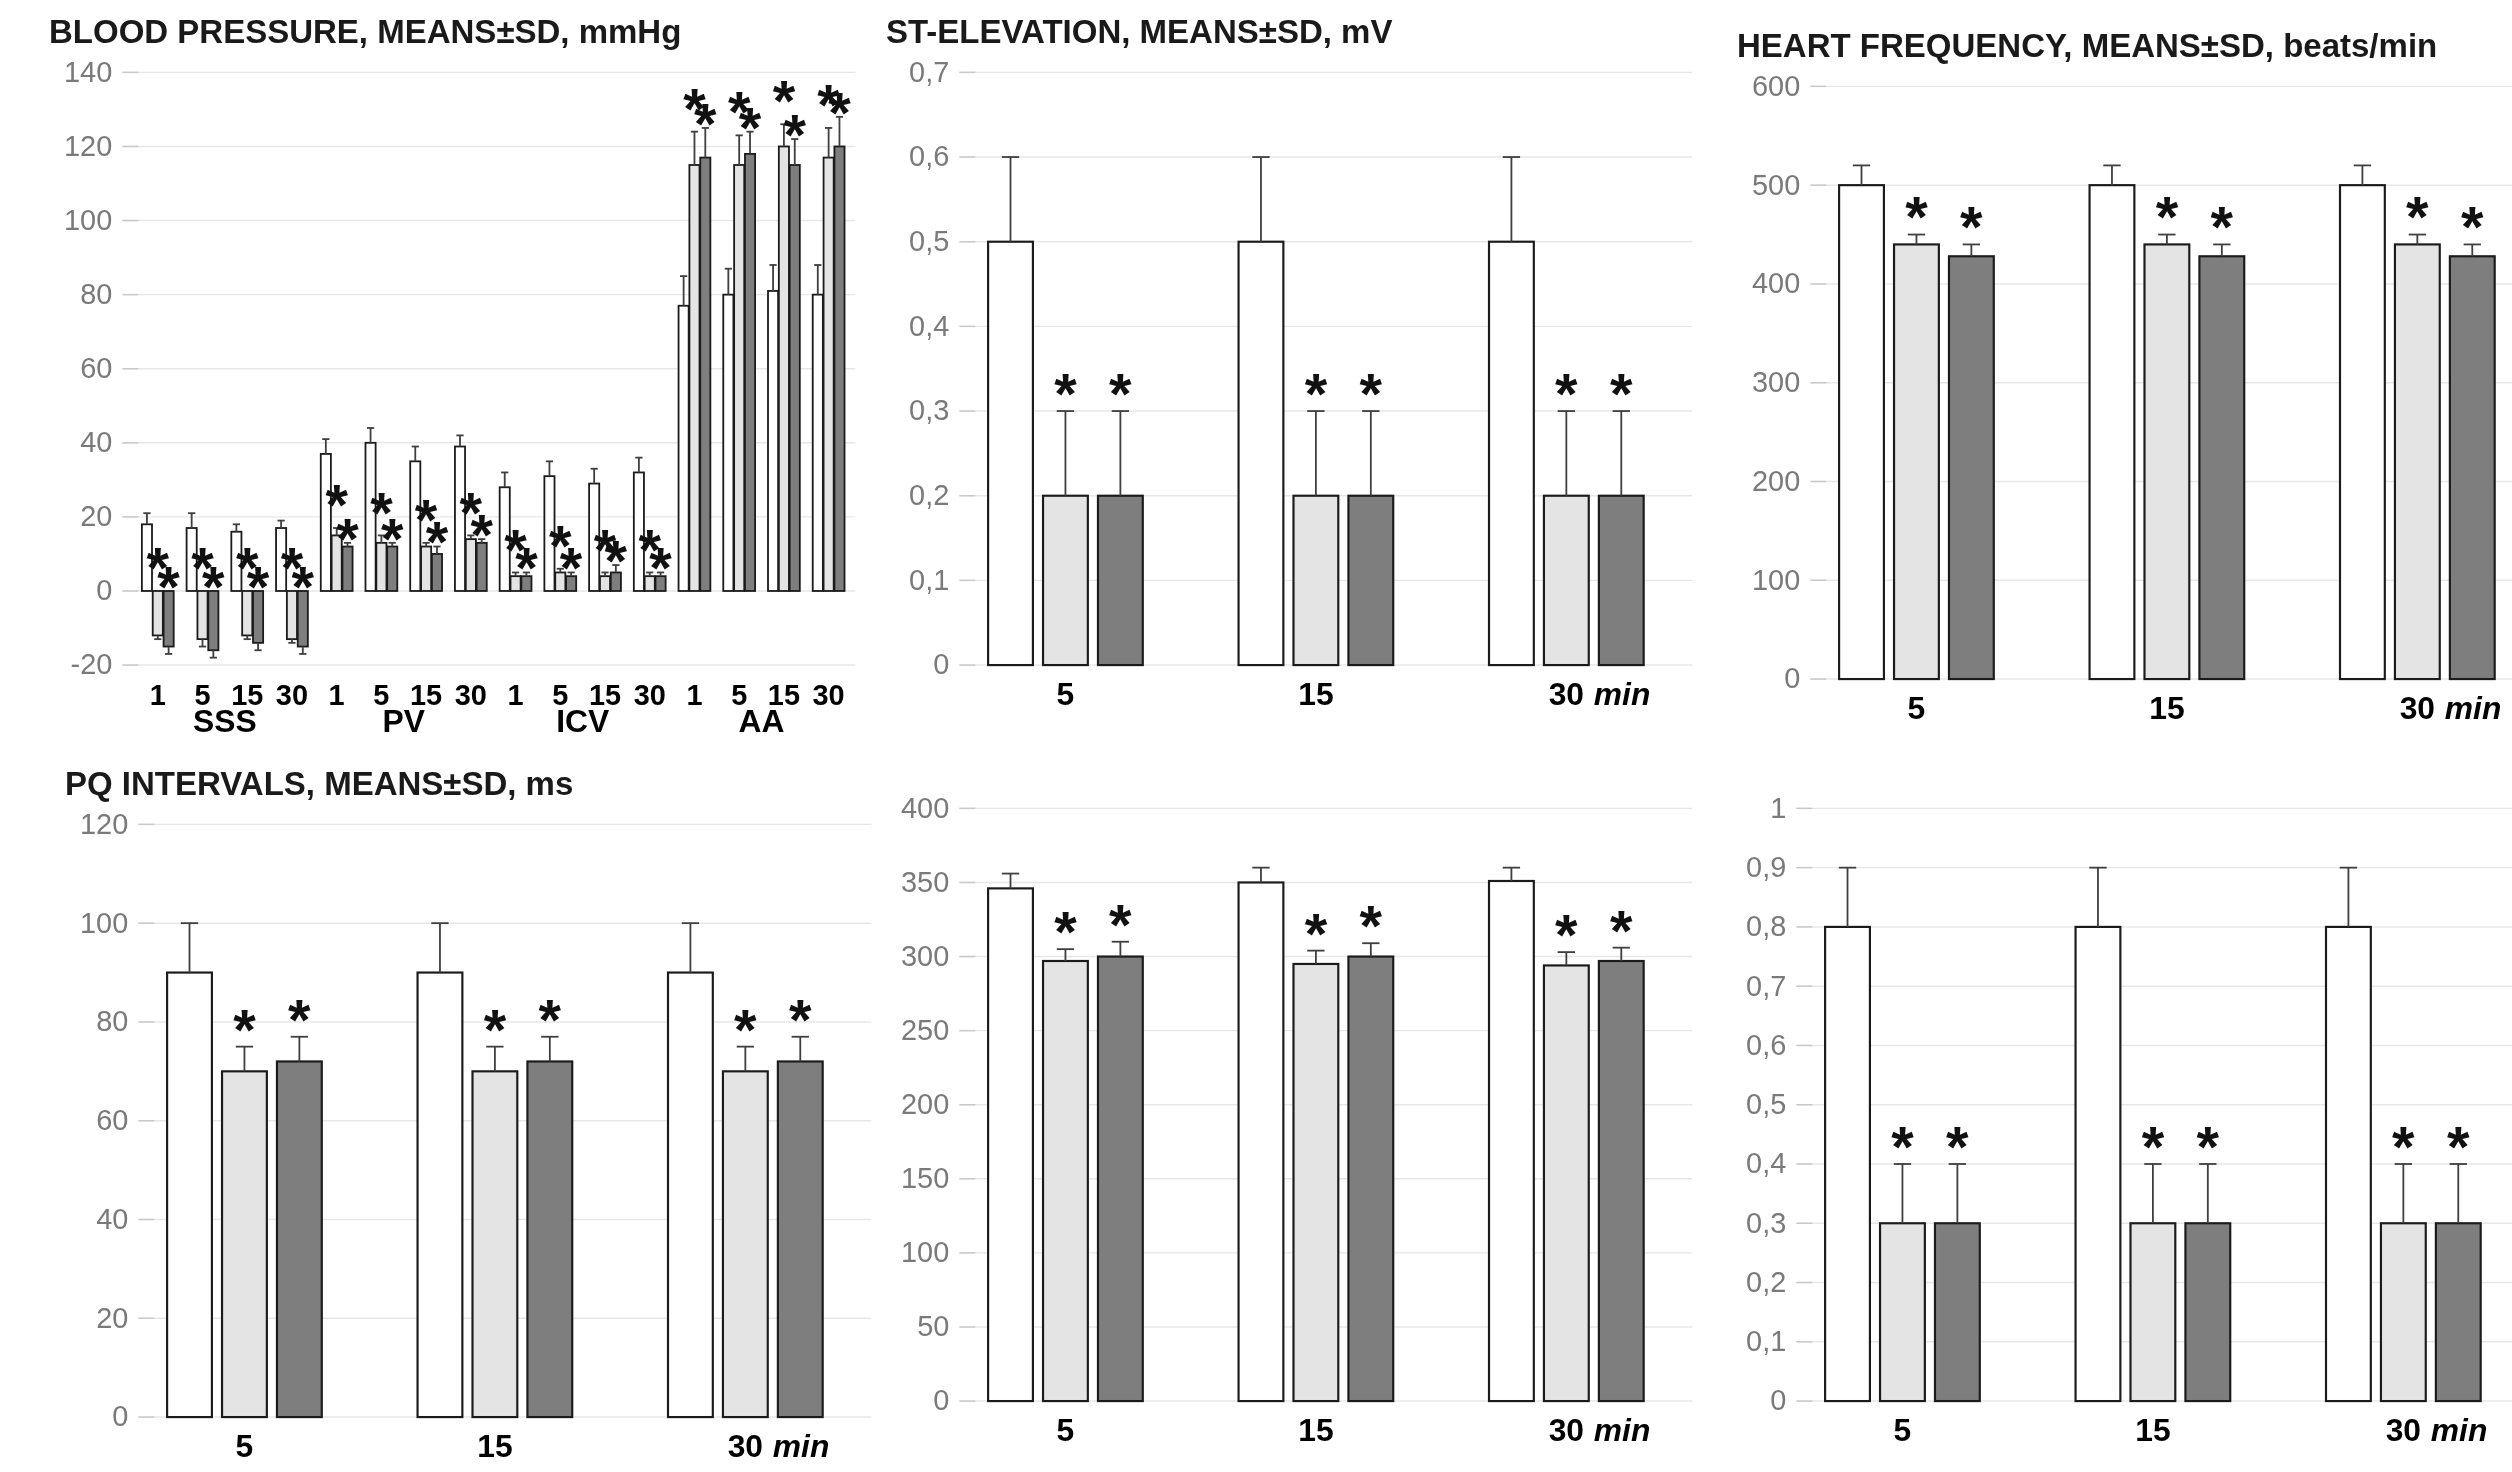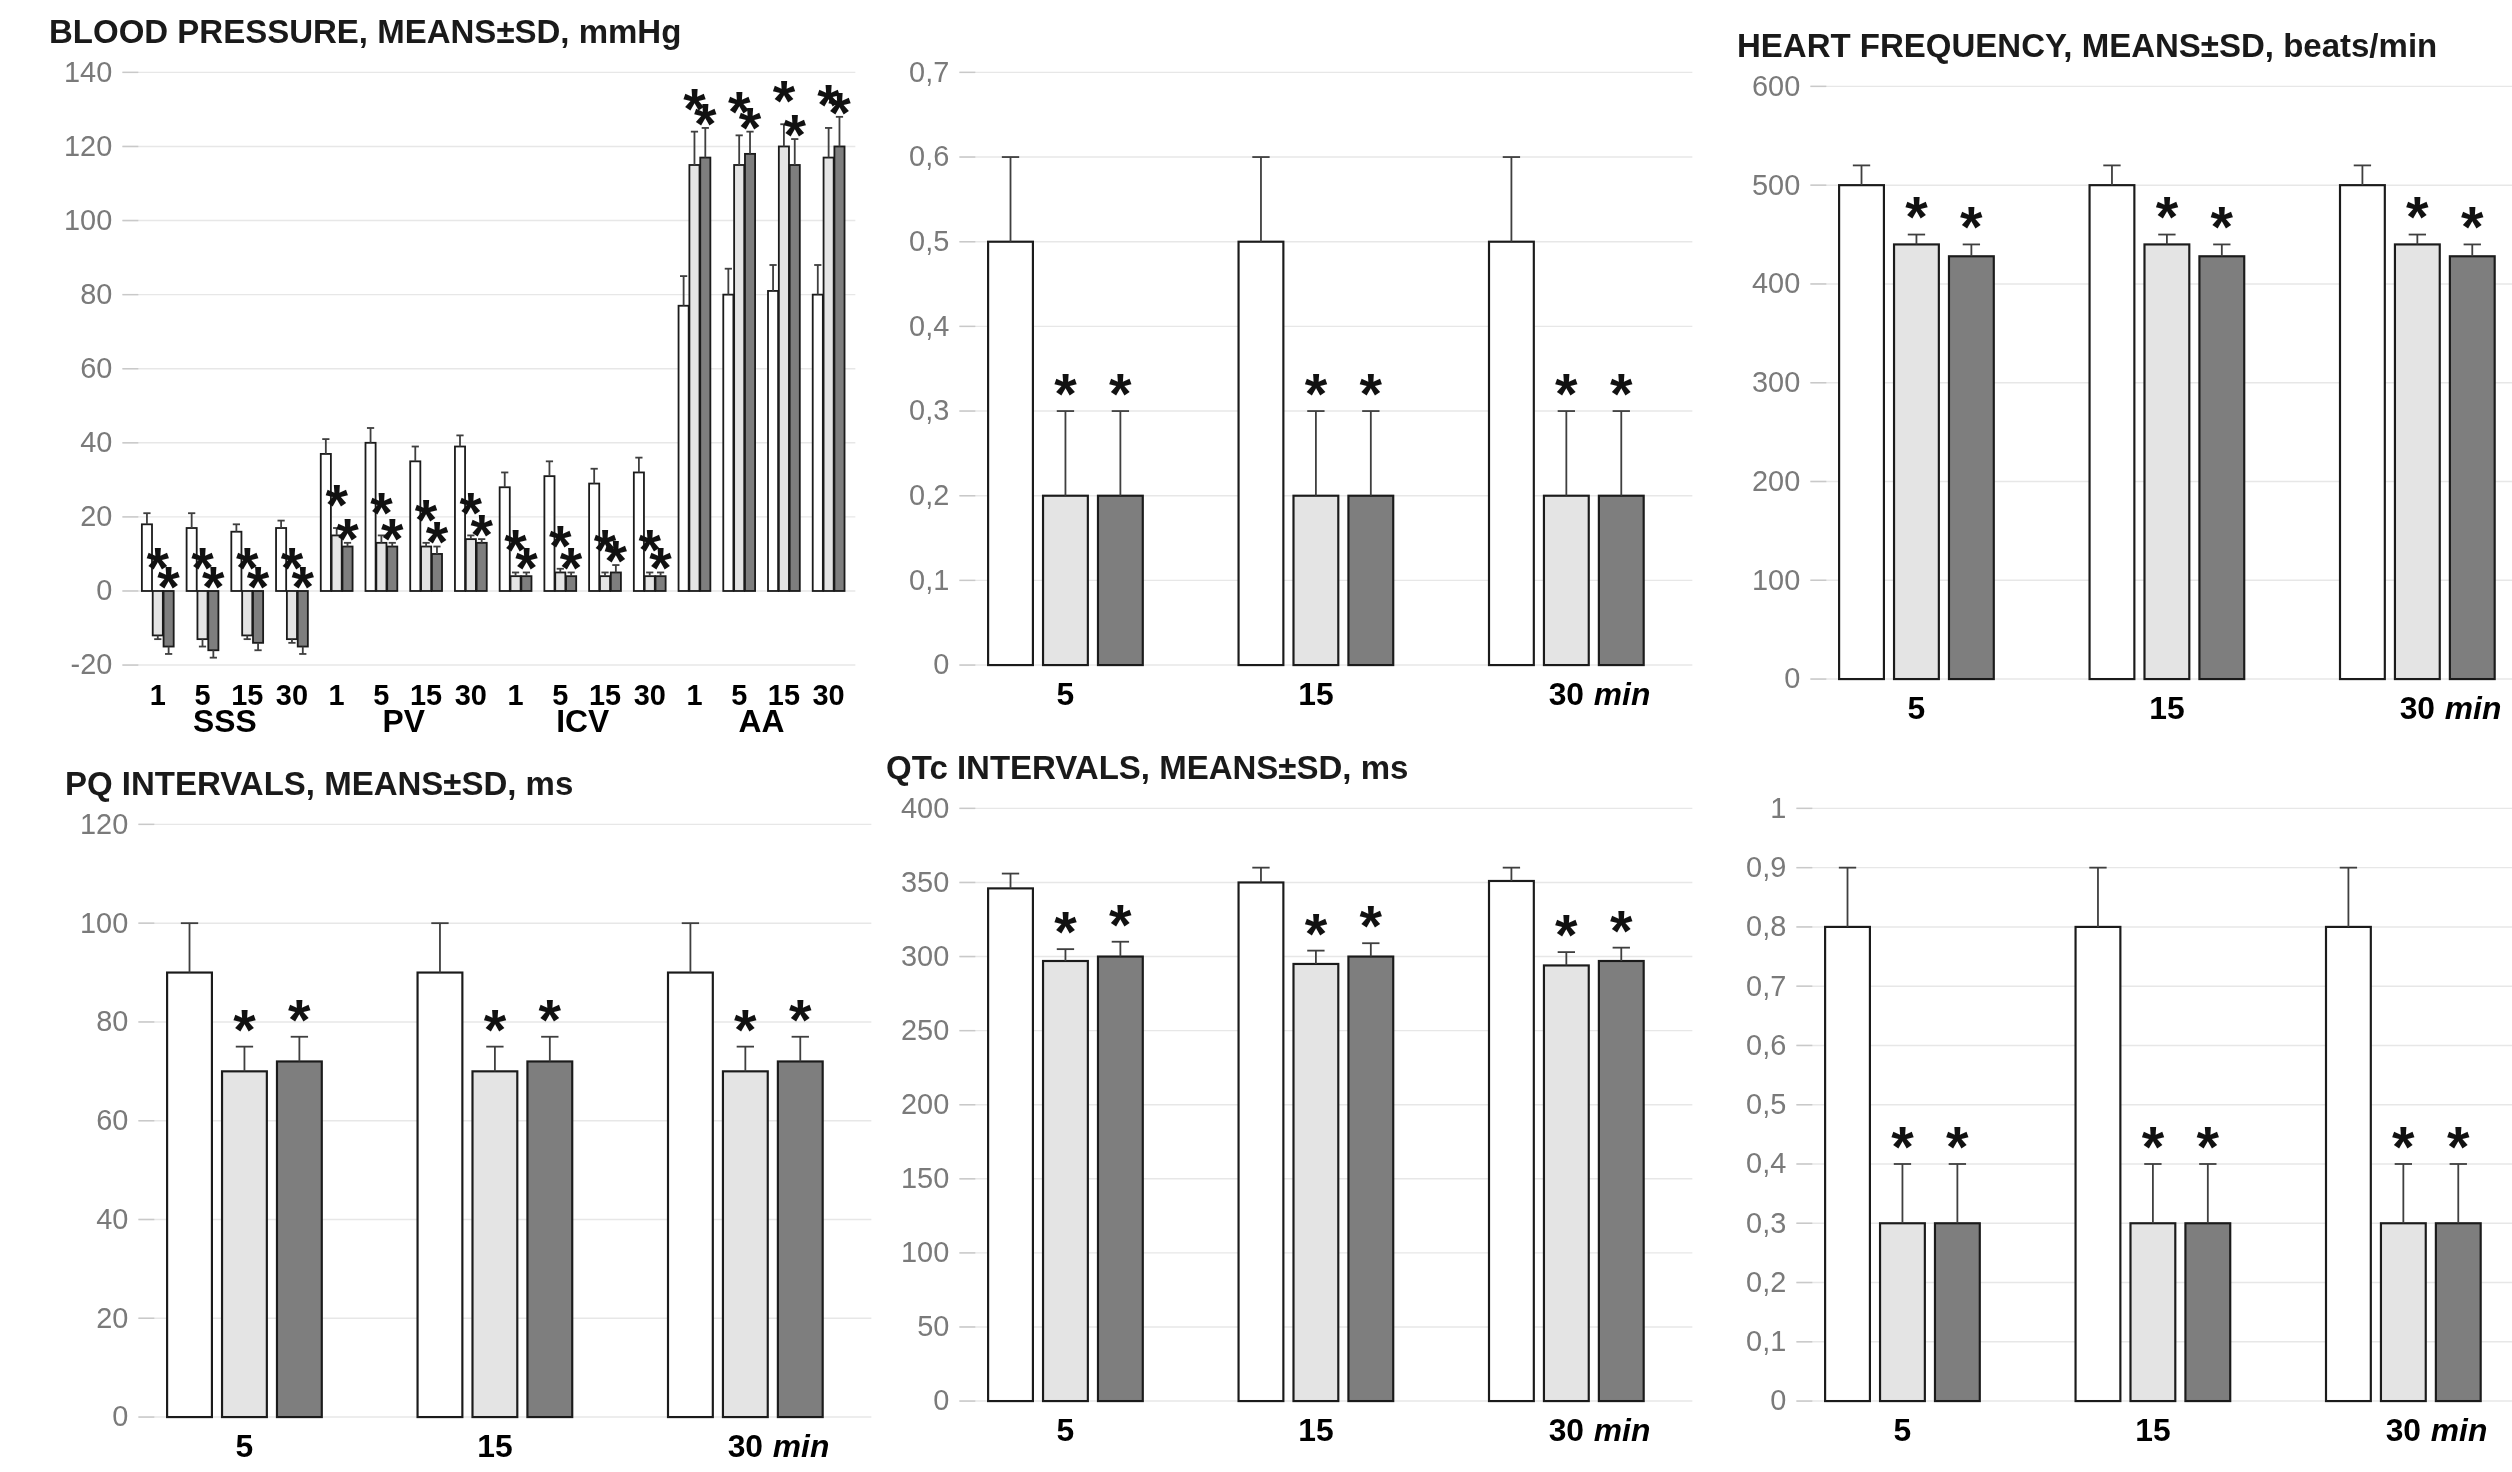--- a/index.html
+++ b/index.html
@@ -249,20 +249,21 @@
         <text x="1047.1875" y="975" text-anchor="middle" font-size="40" font-weight="bold" fill="#000000" font-family="&quot;Liberation Sans&quot;, sans-serif">15</text>
         <text x="1109.0625" y="975" text-anchor="middle" font-size="40" font-weight="bold" fill="#000000" font-family="&quot;Liberation Sans&quot;, sans-serif">30</text>
         <text x="273.75" y="1013" text-anchor="middle" font-size="44" font-weight="bold" fill="#000000" font-family="&quot;Liberation Sans&quot;, sans-serif">SSS</text>
         <text x="521.25" y="1013" text-anchor="middle" font-size="44" font-weight="bold" fill="#000000" font-family="&quot;Liberation Sans&quot;, sans-serif">PV</text>
         <text x="768.75" y="1013" text-anchor="middle" font-size="44" font-weight="bold" fill="#000000" font-family="&quot;Liberation Sans&quot;, sans-serif">ICV</text>
         <text x="1016.25" y="1013" text-anchor="middle" font-size="44" font-weight="bold" fill="#000000" font-family="&quot;Liberation Sans&quot;, sans-serif">AA</text>
       </svg>
   </figure>
 
   <figure class="chart-cell" style="margin:0">
+    <div class="chart-title">ST-ELEVATION, MEANS±SD, mV</div>
     <svg class="plot" width="837" height="736" viewBox="0 0 1158 1018">
         <line x1="132" y1="100" x2="1146" y2="100" stroke="#e7e7e7" stroke-width="2"></line>
         <line x1="132" y1="100" x2="154" y2="100" stroke="#c9c9c9" stroke-width="2"></line>
         <text x="118" y="113" text-anchor="end" font-size="40" fill="#7a7a7a" font-family="&quot;Liberation Sans&quot;, sans-serif">0,7</text>
         <line x1="132" y1="217.1428571428571" x2="1146" y2="217.1428571428571" stroke="#e7e7e7" stroke-width="2"></line>
         <line x1="132" y1="217.1428571428571" x2="154" y2="217.1428571428571" stroke="#c9c9c9" stroke-width="2"></line>
         <text x="118" y="230.1428571428571" text-anchor="end" font-size="40" fill="#7a7a7a" font-family="&quot;Liberation Sans&quot;, sans-serif">0,6</text>
         <line x1="132" y1="334.2857142857142" x2="1146" y2="334.2857142857142" stroke="#e7e7e7" stroke-width="2"></line>
         <line x1="132" y1="334.2857142857142" x2="154" y2="334.2857142857142" stroke="#c9c9c9" stroke-width="2"></line>
         <text x="118" y="347.2857142857142" text-anchor="end" font-size="40" fill="#7a7a7a" font-family="&quot;Liberation Sans&quot;, sans-serif">0,5</text>
@@ -443,21 +444,20 @@
         <line x1="1035.6999999999998" y1="393.8333333333333" x2="1059.6999999999998" y2="393.8333333333333" stroke="#3f3f3f" stroke-width="2.5"></line>
         <text x="1047.6999999999998" y="397.8333333333333" text-anchor="middle" font-size="80" font-weight="bold" fill="#111111" font-family="&quot;Liberation Sans&quot;, sans-serif">*</text>
         <text x="278.70000000000005" y="975" text-anchor="middle" font-size="44" font-weight="bold" fill="#000000" font-family="&quot;Liberation Sans&quot;, sans-serif">5</text>
         <text x="625.2" y="975" text-anchor="middle" font-size="44" font-weight="bold" fill="#000000" font-family="&quot;Liberation Sans&quot;, sans-serif">15</text>
         <text x="971.6999999999999" y="975" text-anchor="middle" font-size="44" font-weight="bold" fill="#000000" font-family="&quot;Liberation Sans&quot;, sans-serif">30</text>
         <text x="1009.6999999999999" y="975" text-anchor="start" font-size="44" font-weight="bold" font-style="italic" fill="#000000" font-family="&quot;Liberation Sans&quot;, sans-serif">min</text>
       </svg>
   </figure>
 
   <figure class="chart-cell" style="margin:0">
-    <div class="chart-title">QTc INTERVALS, MEANS±SD, ms</div>
     <svg class="plot" width="837" height="736" viewBox="0 0 1158 1018">
         <line x1="132" y1="100" x2="1146" y2="100" stroke="#e7e7e7" stroke-width="2"></line>
         <line x1="132" y1="100" x2="154" y2="100" stroke="#c9c9c9" stroke-width="2"></line>
         <text x="118" y="113" text-anchor="end" font-size="40" fill="#7a7a7a" font-family="&quot;Liberation Sans&quot;, sans-serif">400</text>
         <line x1="132" y1="202.5" x2="1146" y2="202.5" stroke="#e7e7e7" stroke-width="2"></line>
         <line x1="132" y1="202.5" x2="154" y2="202.5" stroke="#c9c9c9" stroke-width="2"></line>
         <text x="118" y="215.5" text-anchor="end" font-size="40" fill="#7a7a7a" font-family="&quot;Liberation Sans&quot;, sans-serif">350</text>
         <line x1="132" y1="305" x2="1146" y2="305" stroke="#e7e7e7" stroke-width="2"></line>
         <line x1="132" y1="305" x2="154" y2="305" stroke="#c9c9c9" stroke-width="2"></line>
         <text x="118" y="318" text-anchor="end" font-size="40" fill="#7a7a7a" font-family="&quot;Liberation Sans&quot;, sans-serif">300</text>

